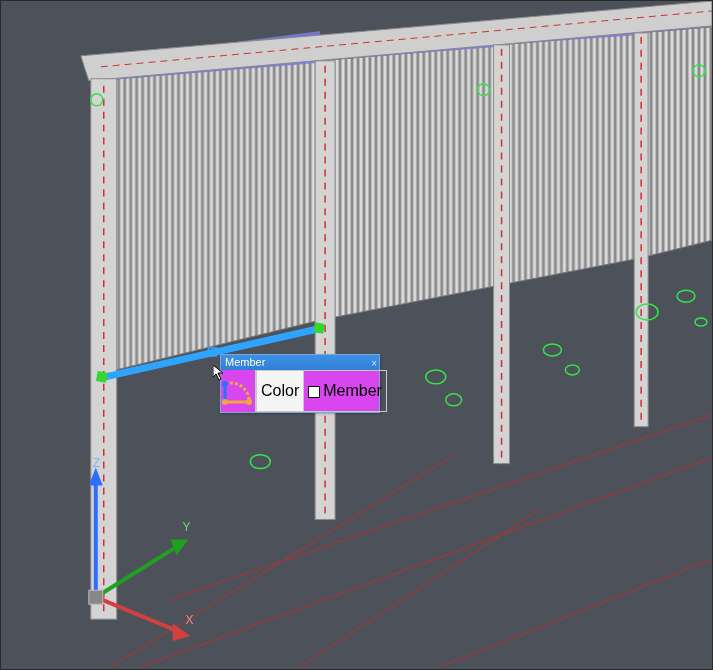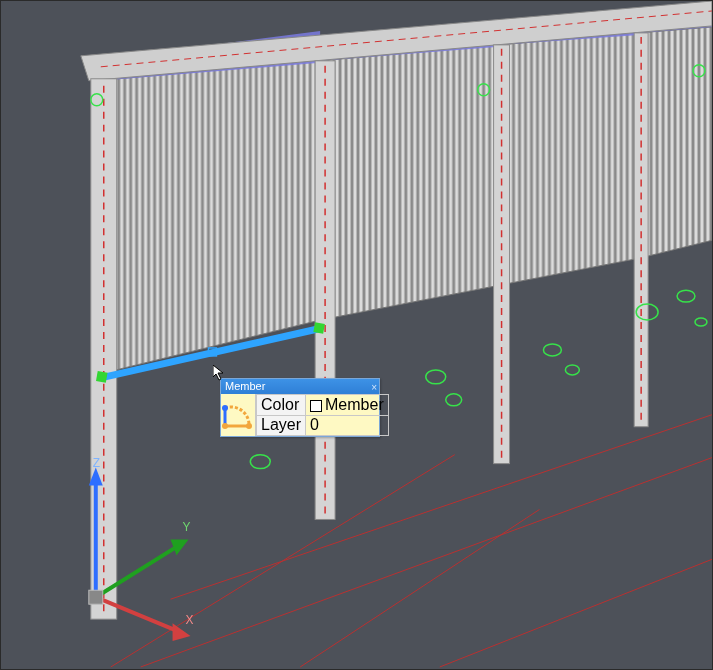--- a/index.html
+++ b/index.html
@@ -1,19 +1,19 @@
 <!DOCTYPE html>
 <html><head>
 <meta charset="utf-8">
 <style>
   html,body{margin:0;padding:0;width:713px;height:670px;overflow:hidden;background:#4D5159;font-family:"Segoe UI",Tahoma,sans-serif;font-size:11px;}
   .viewport{position:relative;width:713px;height:670px;border:1px solid #2a2a2a;box-sizing:border-box;}
   svg.scene{position:absolute;inset:0;width:100%;height:100%;}
   .cursor{position:absolute;width:16px;height:16px;pointer-events:none;}
-  .panel{position:absolute;left:219px;top:353px;width:158px;background:#fef9c3;border:1px solid #7aa7d8;box-shadow:1px 1px 2px rgba(0,0,0,.25);margin-top:24px;}
+  .panel{position:absolute;left:219px;top:353px;width:158px;background:#d946ef;border:1px solid #7aa7d8;box-shadow:1px 1px 2px rgba(0,0,0,.25);}
   .panel-title{background:linear-gradient(#3d92e6,#2f7fd6);color:#fff;height:15px;line-height:15px;padding-left:4px;position:relative;font-size:11px;}
   .panel-close{position:absolute;right:2px;top:1px;color:#cfe4fb;font-size:10px;cursor:pointer;}
   .panel-body{display:flex;}
   .panel-icon{width:48px;height:42px;display:flex;align-items:center;justify-content:center;border-right:1px solid #c8c8c8;}
   .prop-table{flex:1;border-collapse:collapse;width:100%;}
   .prop-table td{border:1px solid #c8c8c8;padding:1px 4px;height:14px;line-height:14px;font-size:16px;white-space:nowrap;}
   .prop-table td.key{width:34px;background:#f4f4f4;}
   .swatch{display:inline-block;width:10px;height:10px;border:1px solid #000;background:#fff;vertical-align:middle;margin-right:3px;}
 </style>
 </head>
@@ -116,24 +116,20 @@
         <circle cx="4" cy="8" r="3" fill="#2e6eff"></circle>
         <circle cx="28" cy="26" r="3" fill="#f2a63c"></circle>
       </svg>
     </div>
     <table class="prop-table">
       <tbody>
             <tr>
         <td class="key">Color</td>
         <td><span class="swatch"></span><span>Member</span></td>
       </tr>
-      <tr>
-        <td class="key">Layer</td>
-        <td>0</td>
-      </tr>
     </tbody>
         </table>
   </div>
 </div>
 
 <svg class="cursor" style="left:212px;top:364px" viewBox="0 0 16 16">
   <polygon points="0,0 0,12 3,9 6,15 8,14 5,8 10,8" fill="#fff" stroke="#000" stroke-width="1"></polygon>
 </svg>
 
 </div>

